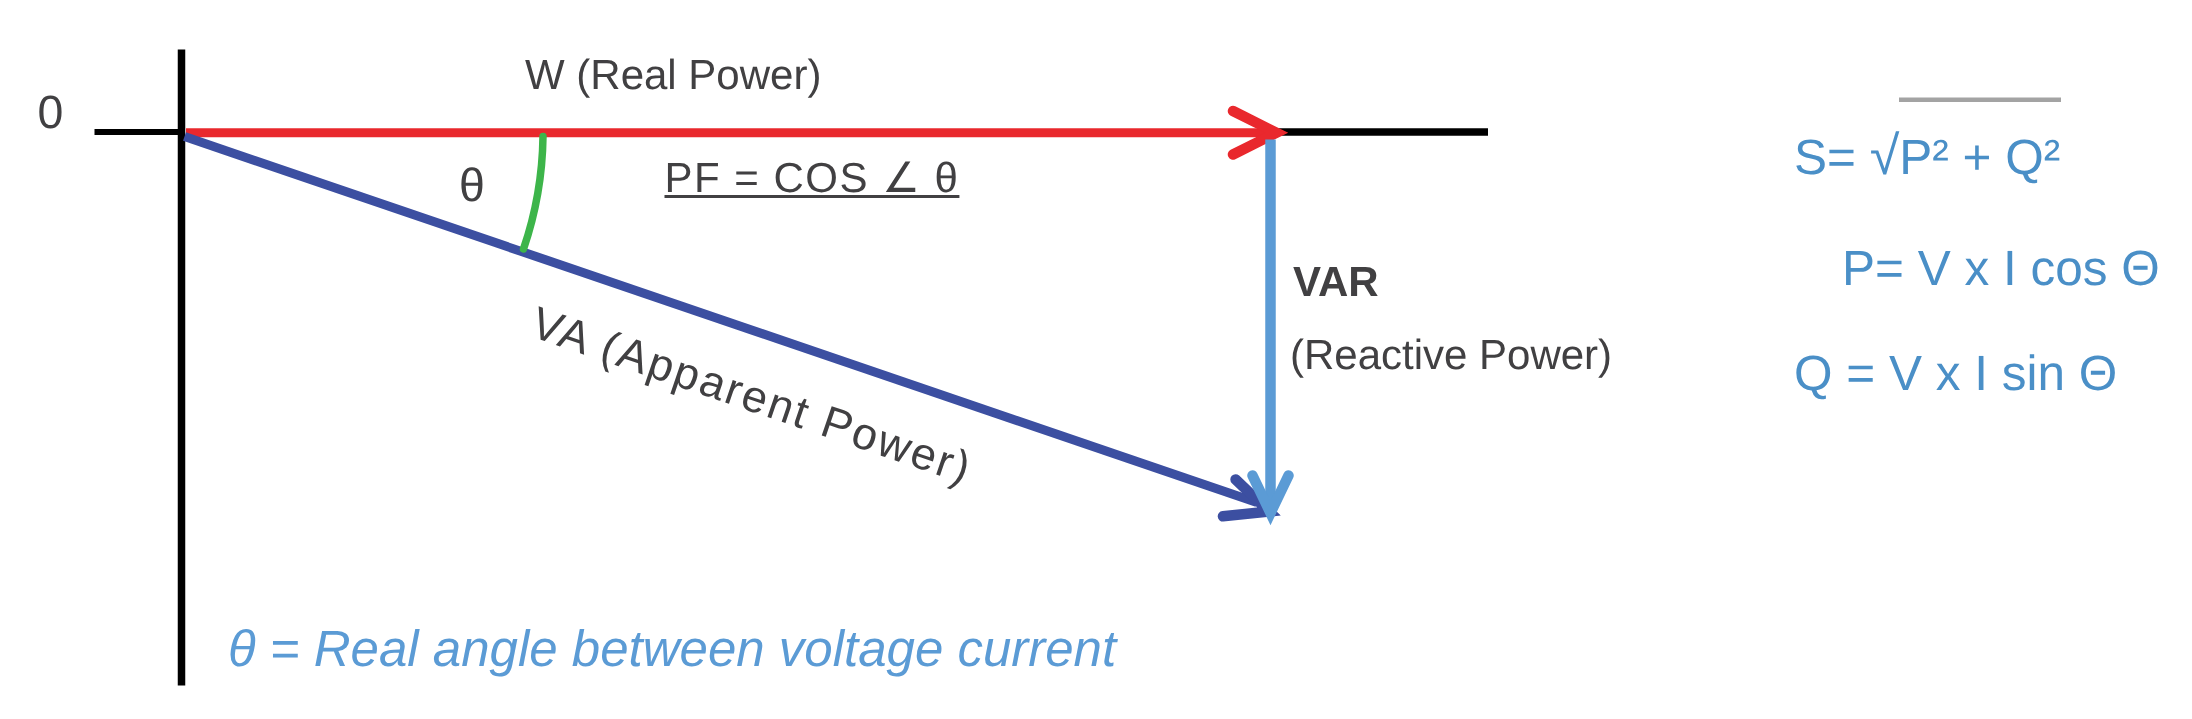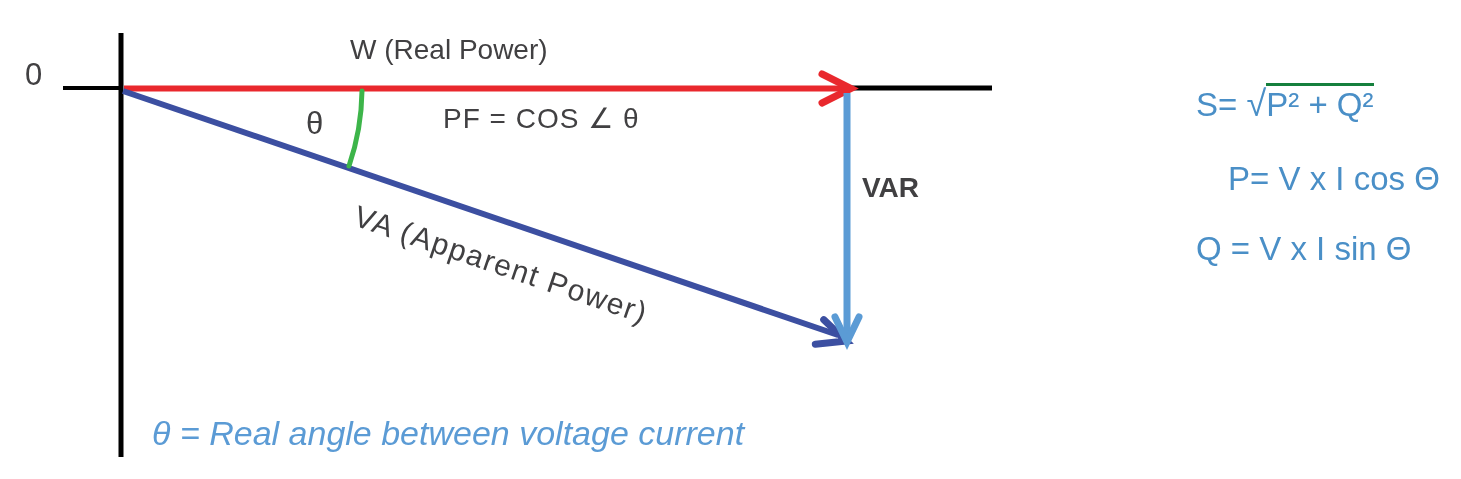--- a/index.html
+++ b/index.html
@@ -7,34 +7,34 @@
     position:relative;
     width:1461px;height:479px;
     background:#ffffff;
     font-family:"Liberation Sans","DejaVu Sans",sans-serif;
     overflow:hidden;
   }
   .layer{position:absolute;left:0;top:0;}
   .lbl{position:absolute;color:#414042;white-space:nowrap;line-height:1;}
   .lbl-origin{left:25px;top:59px;font-size:31px;}
   .lbl-w{left:350px;top:36px;font-size:28px;}
-  .lbl-pf{left:443px;top:105px;font-size:28px;letter-spacing:1px;}
+  .lbl-pf{left:443px;top:105px;font-size:28px;letter-spacing:1px;text-decoration:underline;}
   .lbl-theta{left:306px;top:108px;font-size:31px;}
   .lbl-va{
     left:360px;top:201px;font-size:30px;letter-spacing:1.5px;
     transform:rotate(18.8deg);transform-origin:0 0;
   }
   .lbl-var1{left:862px;top:174px;font-size:28px;font-weight:bold;}
   .lbl-var2{left:860px;top:223px;font-size:28px;}
   .formula{position:absolute;left:1196px;color:#4a8fc7;font-size:33px;white-space:nowrap;line-height:1;}
   .formula-s{top:86px;}
   .formula-p{top:162px;margin-left:32px;}
   .formula-q{top:212px;margin-top:20px;}
   .sqrt-sym{font-size:36px;}
-  .sqrt-expr{border-top:3px solid #15803d;padding-top:0;}
+  .sqrt-expr{border-top:3px solid #a3a3a3;padding-top:18px;}
   .footnote{
     position:absolute;left:152px;top:416px;
     font-size:34px;font-style:italic;color:#5b9bd5;white-space:nowrap;line-height:1;
   }
 </style>
 </head>
 <body>
 
 <div class="canvas">
 
@@ -63,20 +63,21 @@
   <div class="lbl lbl-w">W (Real Power)</div>
 
   <div class="lbl lbl-pf">PF = COS ∠ θ</div>
 
   <div class="lbl lbl-theta">θ</div>
 
   <div class="lbl lbl-va">VA (Apparent Power)</div>
 
   <div class="lbl lbl-var1">VAR</div>
 
+  <div class="lbl lbl-var2">(Reactive Power)</div>
 
   <div class="formula formula-s">
     <span>S=</span>
     <span class="sqrt-sym">√</span><span class="sqrt-expr">P² + Q²</span>
   </div>
 
   <div class="formula formula-p">P= V x I cos Θ</div>
 
   <div class="formula formula-q">Q = V x I sin Θ</div>
 

